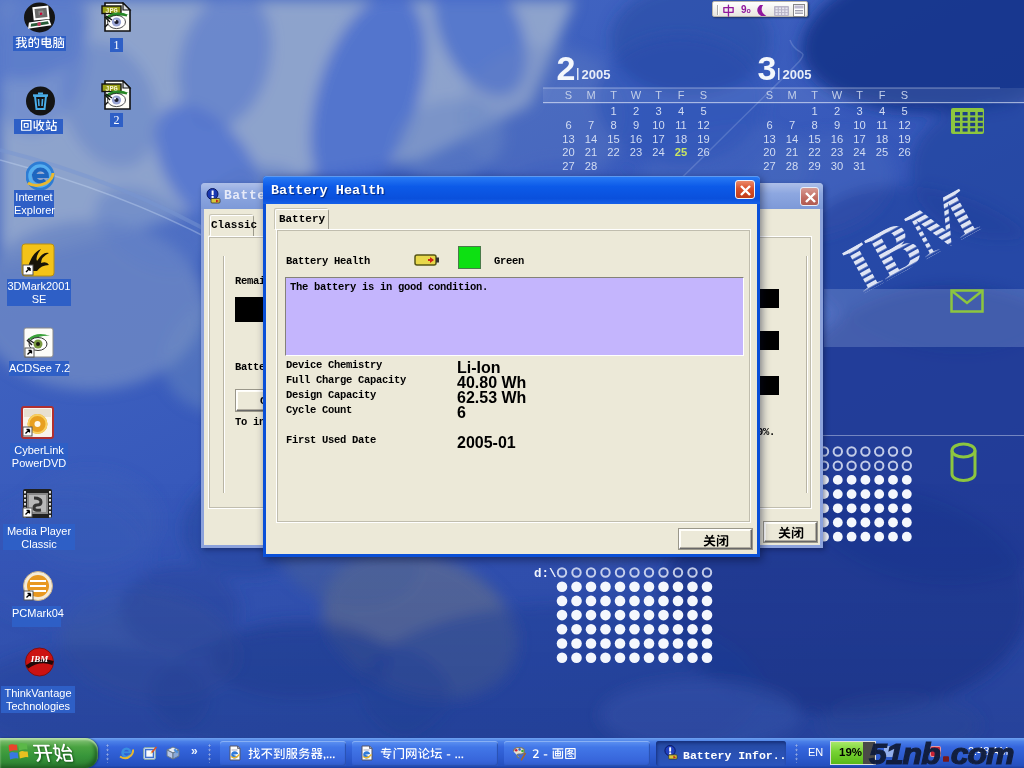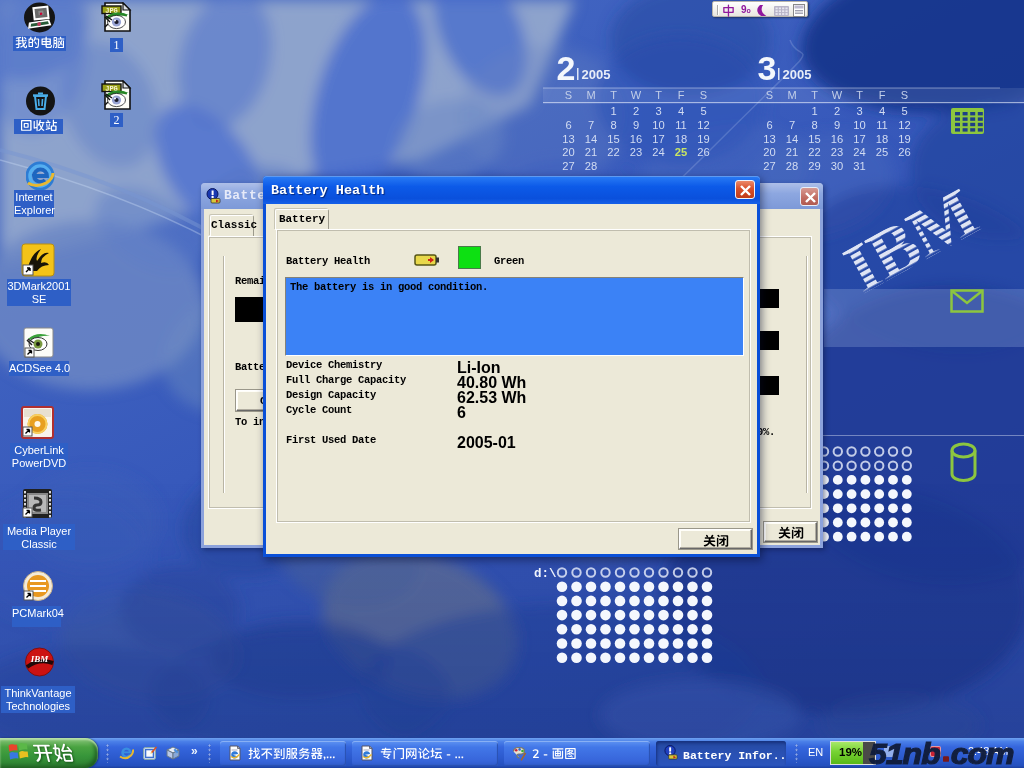--- a/index.html
+++ b/index.html
@@ -19,21 +19,21 @@
 .ttxt{position:absolute;left:8px;top:7px;color:#fff;font-family:'Liberation Mono',monospace;font-weight:bold;font-size:13.5px;letter-spacing:0px;text-shadow:1px 1px 1px rgba(0,20,80,.7)}
 #fgwin .xbtn{position:absolute;right:5px;top:4px;width:20px;height:19px;border-radius:3px;background:linear-gradient(#ec8a6a,#d8502c 45%,#c03c18);border:1px solid #f0f4fc}
 #fgwin .client{position:absolute;left:3px;top:28px;right:3px;bottom:3px;background:#ece9d8}
 .tab{position:absolute;background:#ece9d8;border:1px solid #fff;border-right:1.5px solid #9c9a8c;border-bottom:none;border-radius:2px 2px 0 0;font-family:'Liberation Mono',monospace;font-weight:bold;font-size:11px;text-align:center;padding-top:3px;box-shadow:-1px -1px 0 #c8c5b4}
 #fgwin .tabpage{position:absolute;left:10px;top:25px;right:6px;bottom:31px;border:1px solid #fff;box-shadow:0 0 0 1px #c0bdae inset;}
 #bgwin .tabpage{position:absolute;border:1px solid #fff;box-shadow:0 0 0 1px #c0bdae inset;}
 .mlabel{position:absolute;font-family:'Liberation Mono',monospace;font-weight:bold;font-size:10.5px;color:#000;white-space:pre;letter-spacing:-0.3px}
 .mval{position:absolute;font-family:'Liberation Sans',sans-serif;font-weight:bold;font-size:16px;color:#000;white-space:pre}
 .btn{position:absolute;background:#ece9d8;border:1px solid #fff;border-right-color:#686868;border-bottom-color:#686868;box-shadow:inset -1px -1px 0 #b0aca0,inset 1px 1px 0 #fffef8;font-family:'Liberation Mono',monospace;font-weight:bold;font-size:10.5px;text-align:center;padding-top:4px;letter-spacing:-0.3px;outline:1px solid #9a978a}
 .btn.def{outline:1px solid #111}
-.sunken{position:absolute;border:1px solid #848278;border-bottom-color:#fff;border-right-color:#fff;background:#3b82f6}
+.sunken{position:absolute;border:1px solid #848278;border-bottom-color:#fff;border-right-color:#fff;background:#c4b5fd}
 .groupline{position:absolute;width:2px;border-left:1px solid #b8b4a4;border-right:1px solid #fff}
 
 #taskbar{position:absolute;left:0;top:738px;width:1024px;height:30px;background:linear-gradient(#6ea2f0,#4a7fe8 12%,#3566dd 30%,#2c5ace 65%,#2450be 92%,#1c3f9e);overflow:visible}
 #startbtn{position:absolute;left:0;top:0;width:98px;height:30px;border-radius:0 13px 13px 0;background:linear-gradient(#8cc77e,#4aa341 30%,#37953a 60%,#2e7e31);box-shadow:inset 0 2px 2px #b8e0a8,inset -3px -2px 4px #1e5c20,1px 0 2px rgba(0,0,0,.4);padding:4px 0 0 8px}
 #starttxt{position:absolute;left:33px;top:3px;filter:drop-shadow(1px 1px 1px rgba(0,40,0,.6))}
 .tsep{position:absolute;top:6px;width:3px;height:19px;background-image:radial-gradient(circle at 1.5px 1.5px,rgba(235,242,255,.5) 0.9px,rgba(25,50,140,.35) 1.3px,transparent 1.5px);background-size:3px 4.5px}
 .ql{position:absolute;top:7px;width:16px;height:16px}
 .tbtn{position:absolute;top:3px;height:25px;border-radius:3px;background:linear-gradient(#5e92f2,#4277e8 25%,#3765da 80%,#2f5bc8);box-shadow:inset 0 1px 0 #88b0f4,inset -1px -1px 1px #2a50b0;padding:4px 0 0 7px;white-space:nowrap;overflow:hidden}
 .tbtn svg{vertical-align:top}
 .tbtn .cjt svg{margin-left:5px;margin-top:1px}
@@ -429,21 +429,21 @@
 <div class="ico" style="left:23px;top:327px"><svg width="31" height="31" viewBox="0 0 31 31">
 <rect x="1" y="1" width="29" height="29" rx="2" fill="#fcfcf8" stroke="#888" stroke-width="1"></rect>
 <path d="M5 12 Q 14 4 27 9 Q 18 8 9 13 Z" fill="#3aa13a"></path>
 <ellipse cx="15" cy="17" rx="9" ry="6.5" fill="#fff" stroke="#333" stroke-width="1"></ellipse>
 <circle cx="15" cy="17" r="4.5" fill="#7a9a40"></circle>
 <circle cx="15" cy="17" r="2" fill="#1a1a10"></circle>
 <path d="M4 13 L9 18 M5 12 L11 16" stroke="#222" stroke-width="1.5"></path>
 <rect x="2" y="21" width="9" height="9" fill="#fff" stroke="#555" stroke-width="1"></rect>
 <path d="M4.5 27.5 L8.5 23.5 M8.5 23.5 L8.5 26.5 M8.5 23.5 L5.5 23.5" stroke="#000" stroke-width="1.3" fill="none"></path>
 </svg></div>
-<div class="lbl" style="left:9px;top:361px;width:60px;height:15px">ACDSee 4.0</div>
+<div class="lbl" style="left:9px;top:361px;width:60px;height:15px">ACDSee 7.2</div>
 <div class="ico" style="left:20px;top:406px"><svg width="35" height="33" viewBox="0 0 35 33">
 <rect x="2" y="1" width="31" height="31" rx="2" fill="#f8f4ec" stroke="#b03030" stroke-width="2"></rect>
 <rect x="4" y="3" width="27" height="8" fill="#e8e0d0"></rect>
 <circle cx="17.5" cy="18" r="10" fill="#e8a020"></circle>
 <circle cx="17.5" cy="18" r="9" fill="none" stroke="#f8d060" stroke-width="2"></circle>
 <circle cx="17.5" cy="18" r="3" fill="#fff8e8"></circle>
 <rect x="3" y="21" width="9" height="9" fill="#fff" stroke="#555" stroke-width="1"></rect>
 <path d="M5.5 27.5 L9.5 23.5 M9.5 23.5 L9.5 26.5 M9.5 23.5 L6.5 23.5" stroke="#000" stroke-width="1.3" fill="none"></path>
 </svg></div>
 <div class="lbl" style="left:10px;top:443px;width:58px;height:27px">CyberLink<br>PowerDVD</div>

